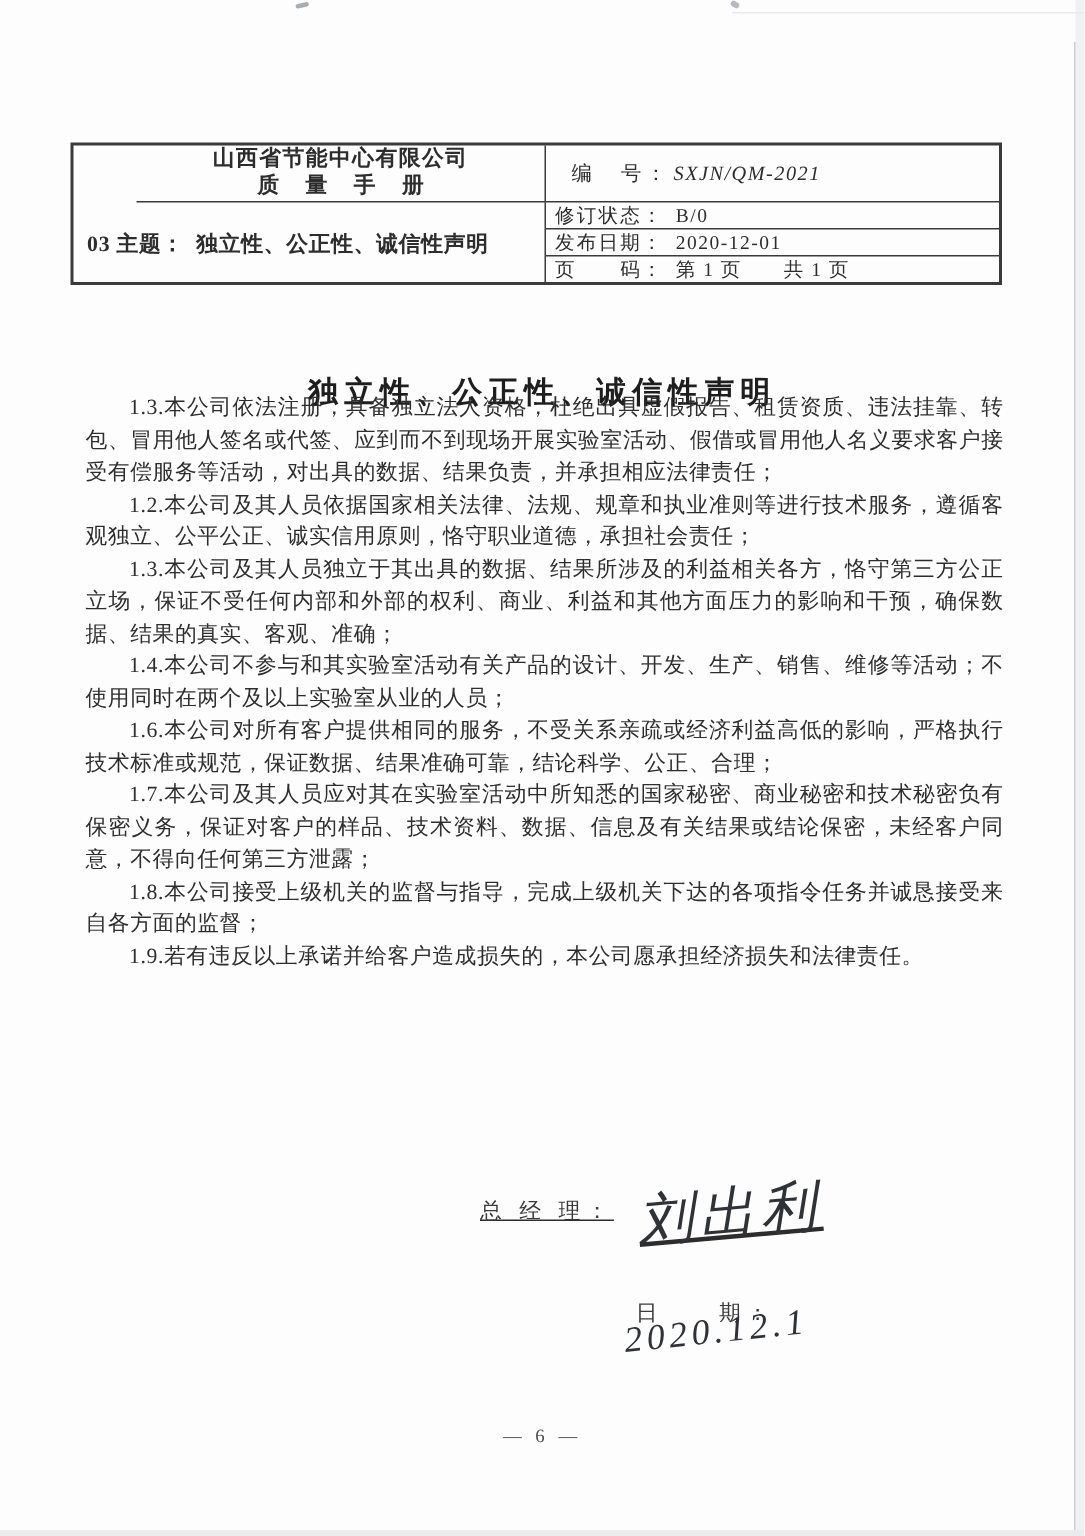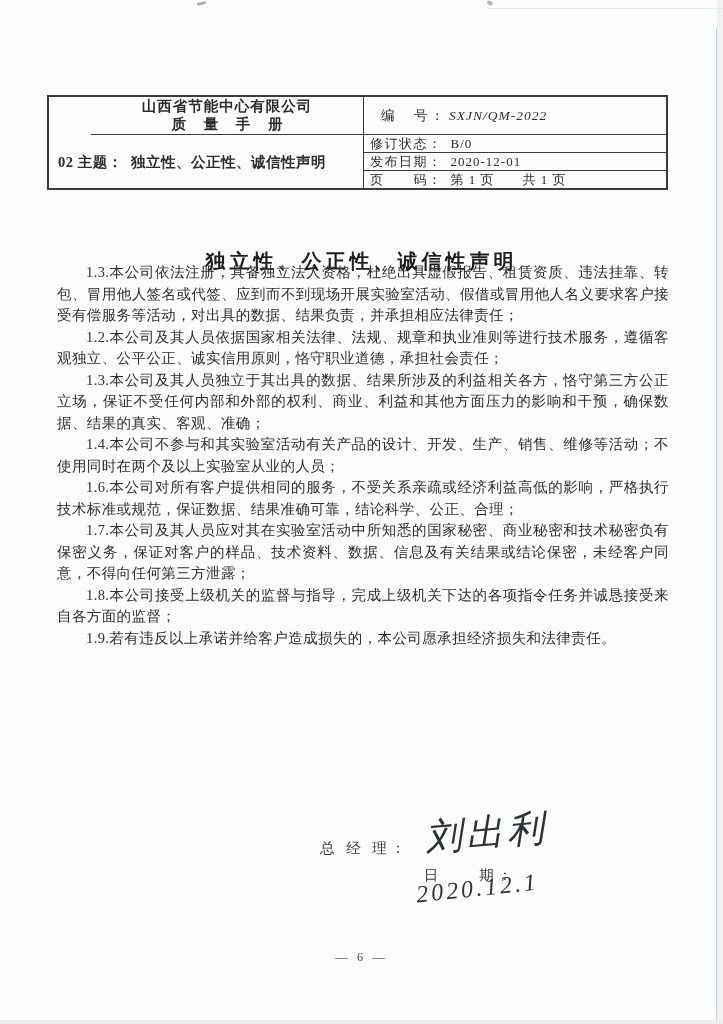--- a/index.html
+++ b/index.html
@@ -63,21 +63,21 @@
   }
   .body-text {
     position:absolute; left:57px; top:262px; width:612px;
     font-size:14.5px; line-height:21.5px; text-align:justify;
     letter-spacing:0.4px; color:#2e2e2e;
   }
   .body-text p { text-indent:2em; margin:0; }
 
   
   .signature-block { position:absolute; left:320px; top:798px; width:300px; }
-  .sig-row { display:flex; align-items:flex-end; height:60px; }
+  .sig-row { display:flex; align-items:flex-start; height:60px;text-decoration:underline; }
   .sig-row2 { display:flex; align-items:center; height:44px; margin-top:8px;flex-direction:column; }
   .sig-label { font-size:14.5px; letter-spacing:4px; white-space:pre; color:#3a3a3a; flex:none; }
   .handwriting {
     font-style:italic; color:#2f3337;
     display:inline-block; transform:rotate(-5deg);
   }
   .sig-name { font-size:37px; margin-left:16px; margin-top:-14px; letter-spacing:4px; font-weight:500; }
   .sig-date { font-size:24px; margin-left:14px; margin-top:-10px; letter-spacing:3px; transform:rotate(-6deg); }
 
   
@@ -98,23 +98,23 @@
   <div class="speck-a"></div>
   <div class="speck-b"></div>
 
   <div class="doc-table">
     <div class="cell cell-company">
       <div class="company-name">山西省节能中心有限公司</div>
       <div class="manual-title">质 量 手 册</div>
     </div>
     <div class="cell cell-docnum">
       <span class="docnum-label">编　号：</span>
-      <span class="docnum-value">SXJN/QM-2022</span>
+      <span class="docnum-value">SXJN/QM-2021</span>
     </div>
-    <div class="cell cell-subject">02 主题：  独立性、公正性、诚信性声明</div>
+    <div class="cell cell-subject">03 主题：  独立性、公正性、诚信性声明</div>
     <div class="cell cell-rev meta-cell">
       <span class="meta-label">修订状态：</span>
       <span class="meta-value">B/0</span>
     </div>
     <div class="cell cell-date meta-cell">
       <span class="meta-label">发布日期：</span>
       <span class="meta-value">2020-12-01</span>
     </div>
     <div class="cell cell-page meta-cell">
       <span class="meta-label">页　　码：</span>

